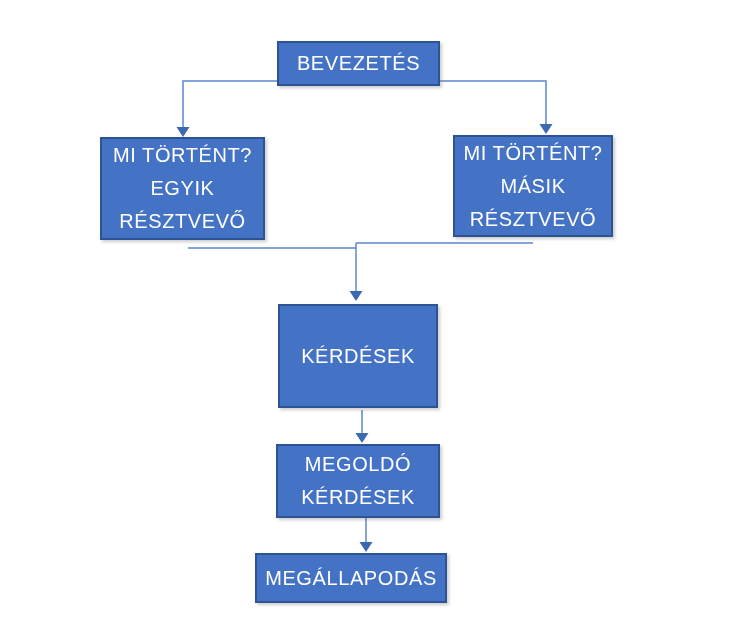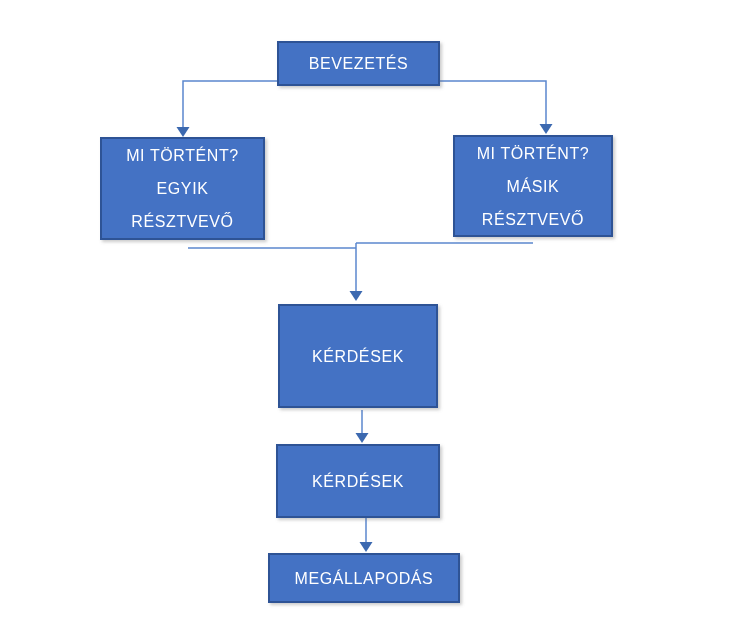--- a/index.html
+++ b/index.html
@@ -37,34 +37,34 @@
     box-sizing: border-box;
     background: var(--box-fill, #4472c4);
     border: 2.5px solid var(--box-border, #2e5395);
     box-shadow: 2px 2px 3px rgba(110, 110, 110, 0.35);
     color: var(--text, #ffffff);
     display: flex;
     flex-direction: column;
     align-items: center;
     justify-content: center;
     text-align: center;
-    font-size: 16px;
+    font-size: 20px;
     letter-spacing: 0.6px;
   }
   .node .line {
     display: block;
     line-height: 33px;
     white-space: nowrap;
   }
   #n-bevezetes     { left: 277px; top: 41px;  width: 163px; height: 45px; }
   #n-egyik         { left: 100px; top: 137px; width: 165px; height: 103px; }
   #n-masik         { left: 453px; top: 135px; width: 160px; height: 102px; }
   #n-kerdesek      { left: 278px; top: 304px; width: 160px; height: 104px; }
   #n-megoldo       { left: 276px; top: 444px; width: 164px; height: 74px; }
-  #n-megallapodas  { left: 268px; top: 553px; width: 192px; height: 50px; }
+  #n-megallapodas  { left: 255px; top: 553px; width: 192px; height: 50px; }
 </style>
 </head>
 <body>
 
 <div class="canvas">
 
   <svg class="connectors" width="733" height="636" viewBox="0 0 733 636" xmlns="http://www.w3.org/2000/svg">
 
     <polyline points="277,81 183,81 183,128"></polyline>
     <polygon points="176.5,127 189.5,127 183,137"></polygon>
@@ -100,20 +100,21 @@
     <span class="line">MI TÖRTÉNT?</span>
     <span class="line">MÁSIK</span>
     <span class="line">RÉSZTVEVŐ</span>
   </div>
 
   <div class="node" id="n-kerdesek">
     <span class="line">KÉRDÉSEK</span>
   </div>
 
   <div class="node" id="n-megoldo">
+    <span class="line">MEGOLDÓ</span>
     <span class="line">KÉRDÉSEK</span>
   </div>
 
   <div class="node" id="n-megallapodas">
     <span class="line">MEGÁLLAPODÁS</span>
   </div>
 
 </div>
 
 </body></html>

